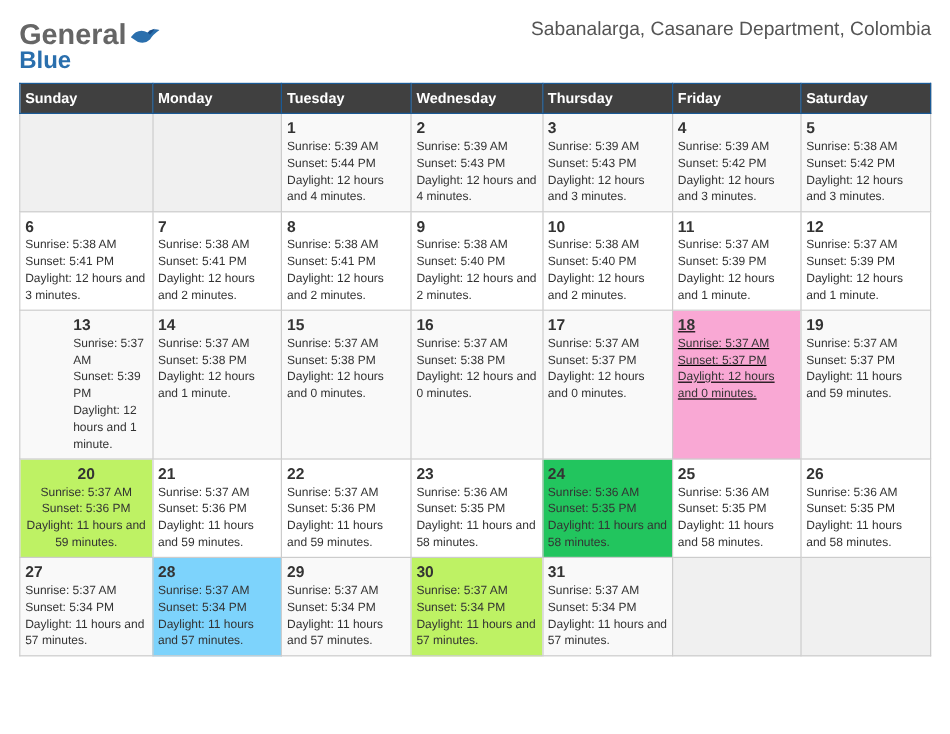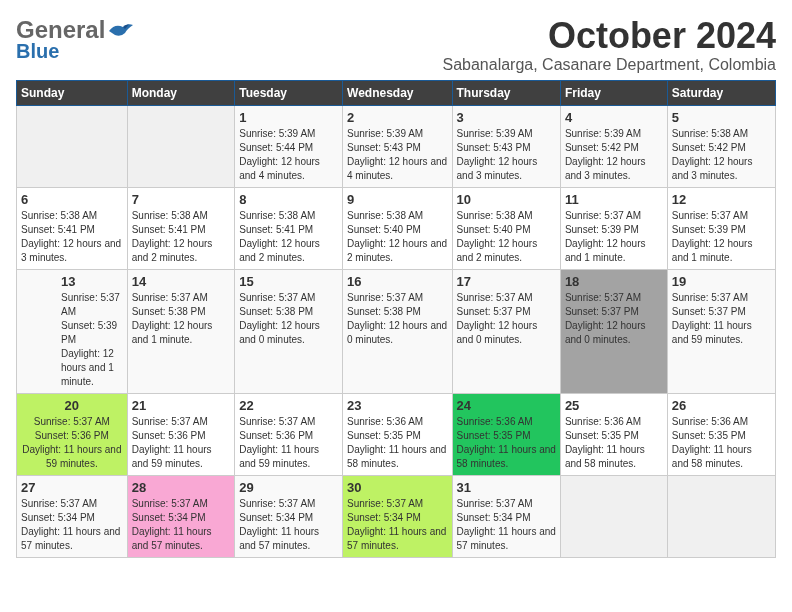--- a/index.html
+++ b/index.html
@@ -90,21 +90,20 @@
     <div class="logo-wrapper">
       <span style="font-size:24px; font-weight:bold; color:#666;">General</span>
       <svg width="26" height="18" viewBox="0 0 26 18" style="margin-left:2px;">
         <path d="M2,10 Q8,2 16,6 Q20,2 26,4 Q20,8 18,12 Q14,16 8,14 Z" fill="#2a6fad"></path>
         <path d="M16,6 Q18,4 22,3 Q20,6 18,8" fill="#1a4f8a"></path>
       </svg>
     </div>
     <div style="font-size:20px; font-weight:bold; color:#2a6fad; margin-top:-4px;">Blue</div>
   </div>
   <div class="title-area">
-    <div class="month-title">October 2024</div>
     <div class="location-subtitle">Sabanalarga, Casanare Department, Colombia</div>
   </div>
 </div>
 
 <table class="calendar">
   <thead>
     <tr>
     <th>Sunday</th>
         <th>Monday</th>
         <th>Tuesday</th>
@@ -217,21 +216,21 @@
           <div class="day-info" style="white-space: pre-line;">Sunrise: 5:37 AM
 Sunset: 5:38 PM
 Daylight: 12 hours and 0 minutes.</div>
         </td>
         <td style="background: rgb(249, 249, 249);">
           <span class="day-number">17</span>
           <div class="day-info" style="white-space: pre-line;">Sunrise: 5:37 AM
 Sunset: 5:37 PM
 Daylight: 12 hours and 0 minutes.</div>
         </td>
-        <td style="background: #a3a3a3;">
+        <td style="background: #f9a8d4; text-decoration: underline;">
           <span class="day-number">18</span>
           <div class="day-info" style="white-space: pre-line;">Sunrise: 5:37 AM
 Sunset: 5:37 PM
 Daylight: 12 hours and 0 minutes.</div>
         </td>
         <td style="background: rgb(249, 249, 249);">
           <span class="day-number">19</span>
           <div class="day-info" style="white-space: pre-line;">Sunrise: 5:37 AM
 Sunset: 5:37 PM
 Daylight: 11 hours and 59 minutes.</div>
@@ -281,21 +280,21 @@
 Daylight: 11 hours and 58 minutes.</div>
         </td>
       </tr>
       <tr style="background: rgb(249, 249, 249);">
         <td style="background: rgb(249, 249, 249);">
           <span class="day-number">27</span>
           <div class="day-info" style="white-space: pre-line;">Sunrise: 5:37 AM
 Sunset: 5:34 PM
 Daylight: 11 hours and 57 minutes.</div>
         </td>
-        <td style="background: #f9a8d4;">
+        <td style="background: #7dd3fc;">
           <span class="day-number">28</span>
           <div class="day-info" style="white-space: pre-line;">Sunrise: 5:37 AM
 Sunset: 5:34 PM
 Daylight: 11 hours and 57 minutes.</div>
         </td>
         <td style="background: rgb(249, 249, 249); margin-top: 48px;">
           <span class="day-number">29</span>
           <div class="day-info" style="white-space: pre-line;">Sunrise: 5:37 AM
 Sunset: 5:34 PM
 Daylight: 11 hours and 57 minutes.</div>

